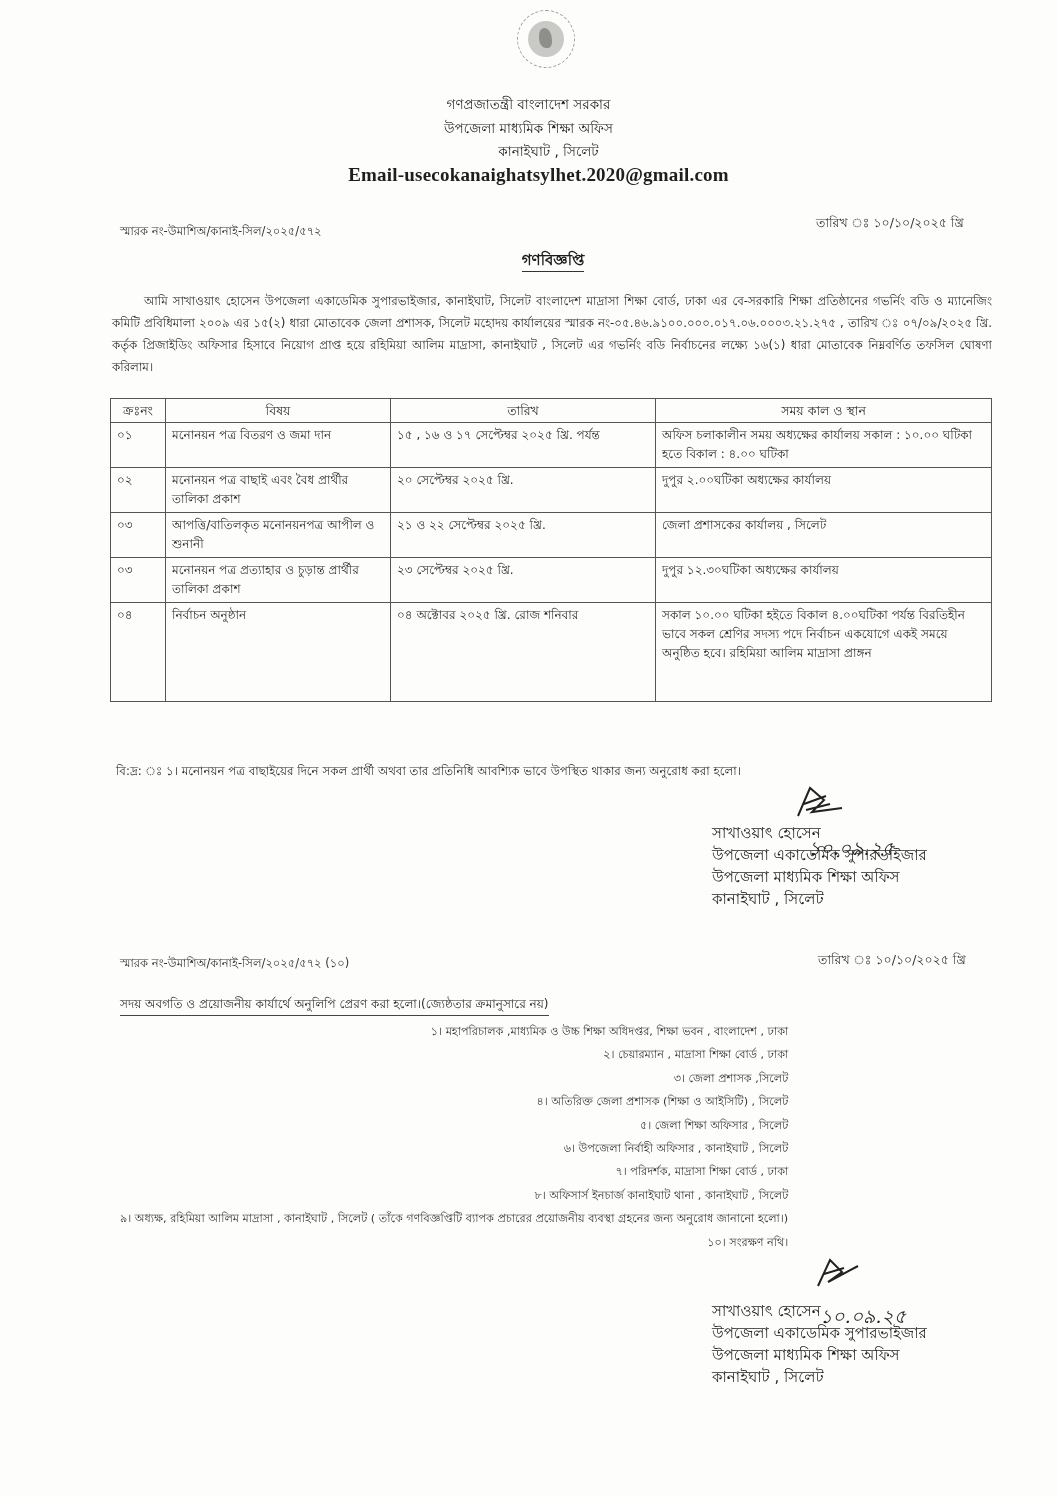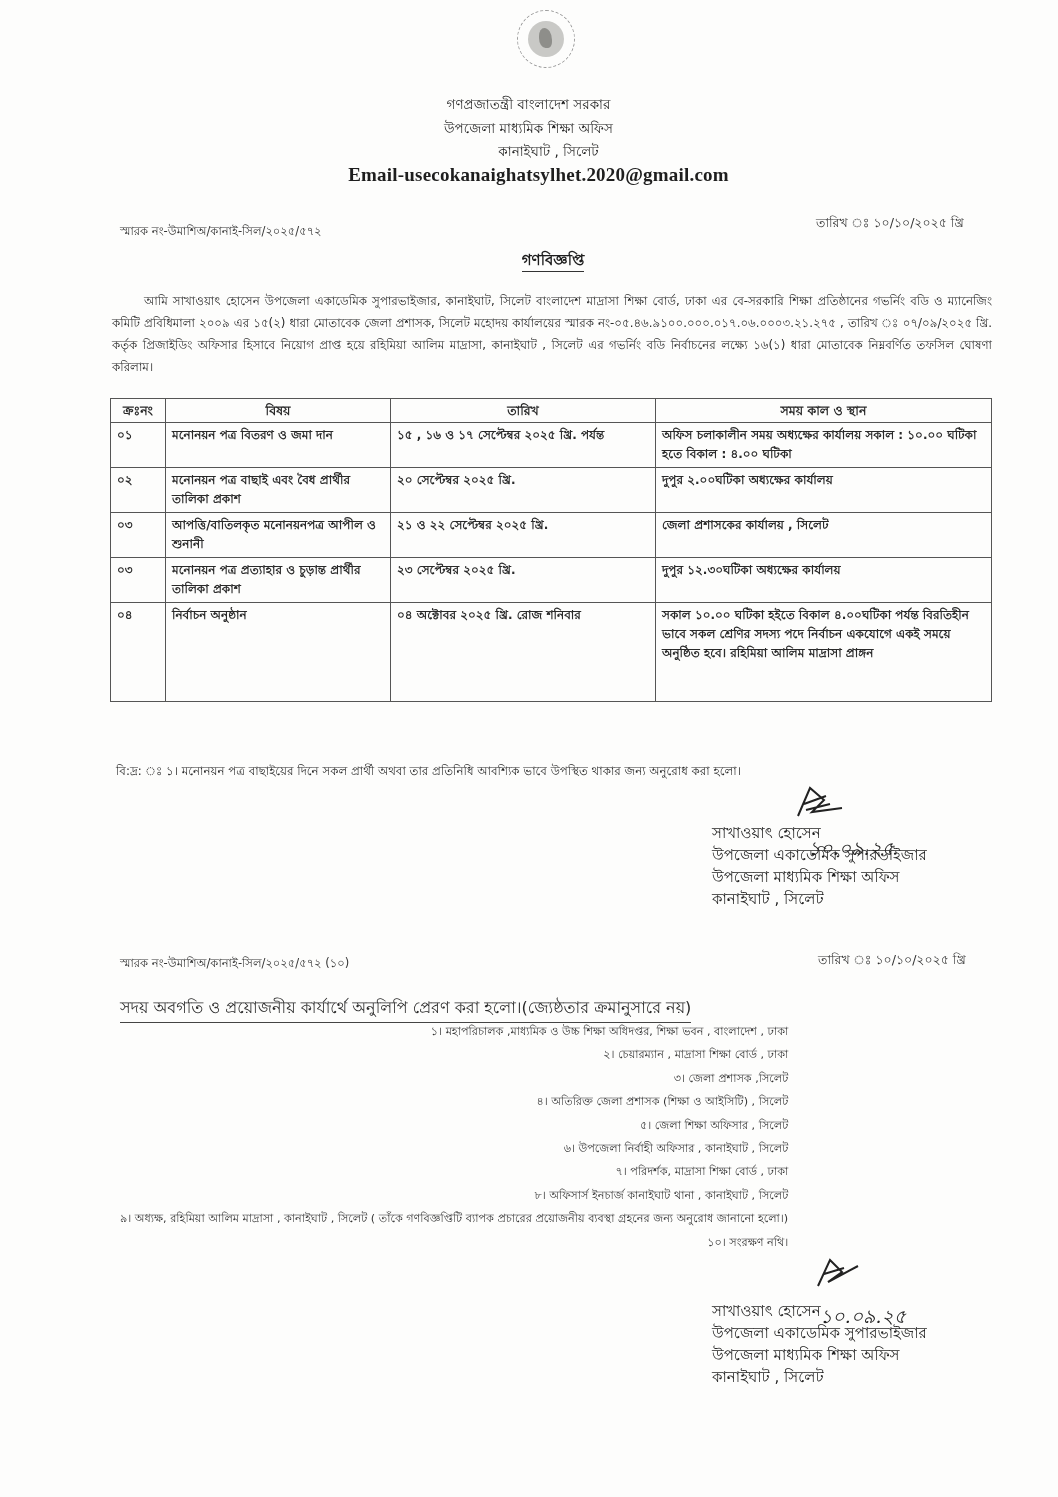--- a/index.html
+++ b/index.html
@@ -46,21 +46,21 @@
       position: absolute; left: 112px; top: 290px; width: 880px;
       font-size: 11.8px; line-height: 22px; text-indent: 32px;
       text-align: justify; color: #2a2a2a;
     }
     table.sched {
       position: absolute; left: 110px; top: 398px; width: 882px;
       border-collapse: collapse; font-size: 12px; color: #2a2a2a;
     }
     table.sched td, table.sched th {
       border: 1px solid #555; vertical-align: top;
-      padding: 3px 6px; line-height: 19px; font-weight: bold;
+      padding: 3px 6px; line-height: 19px; font-weight: normal;
     }
     table.sched th { text-align: center; font-size: 12.5px; padding: 2px 6px; }
     .c1 { width: 42px; }
     .c2 { width: 212px; }
     .c3 { width: 252px; margin-left: 24px; }
     tr.r5 td { height: 92px; border-radius: 20px; }
     tr.r2 td, tr.r3 td, tr.r4 td { height: 38px; }
     tr.r1 td { height: 38px; }
     .note { position: absolute; left: 116px; top: 762px; font-size: 11.8px; color: #2a2a2a; }
     .sig {
@@ -72,21 +72,21 @@
     .scrawl {
       position: absolute; font-family: "DejaVu Serif", serif; font-style: italic;
       font-size: 19px; color: #222; margin-top: 44px;
     }
     .scrawl1 { left: 808px; top: 790px; }
     .scrawl2 { left: 820px; top: 1258px; }
     .sig-mark { position: absolute; }
     .memo2 { left: 120px; top: 955px; }
     .date2 { left: 818px; top: 951px; font-size: 12.5px; }
     .cc-head {
-      position: absolute; left: 120px; top: 995px; font-size: 16px; color: #2a2a2a;
+      position: absolute; left: 120px; top: 995px; font-size: 12px; color: #2a2a2a;
       border-bottom: 1px solid #444;
     }
     .cc-list {
       position: absolute; left: 120px; top: 1020px; margin: 0; padding: 0;
       list-style: none; font-size: 11.2px; line-height: 23.4px; color: #333; text-align: right;
     }
   </style>
 </head>
 <body>
 

